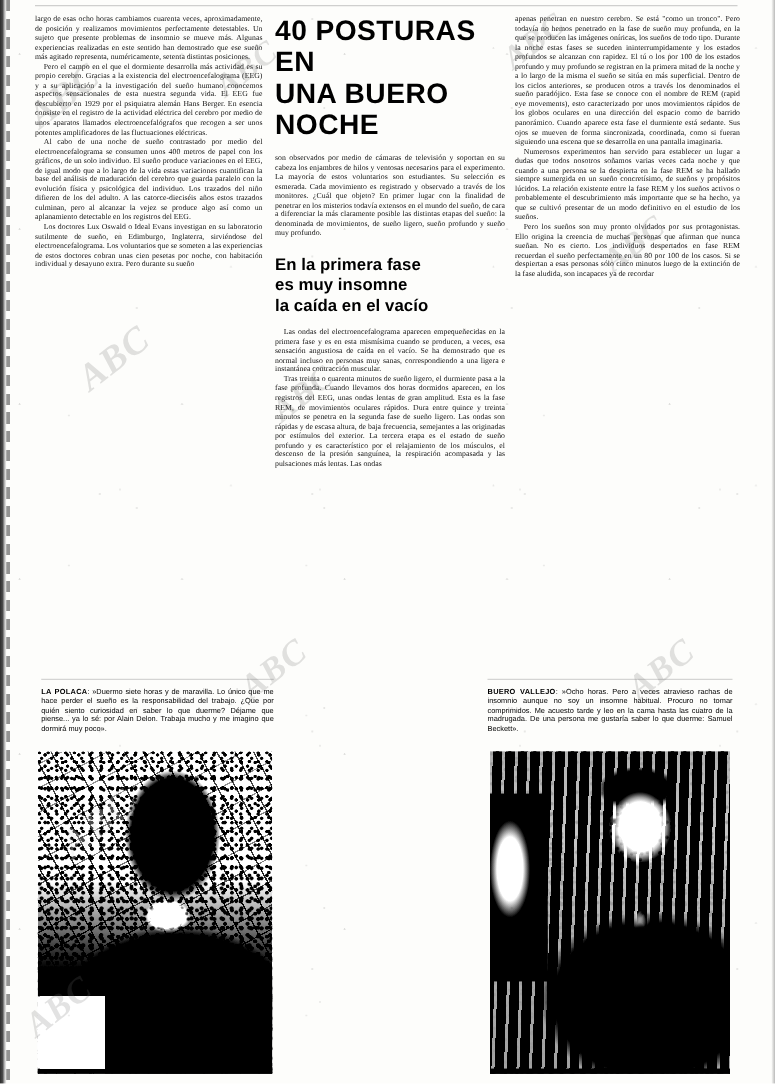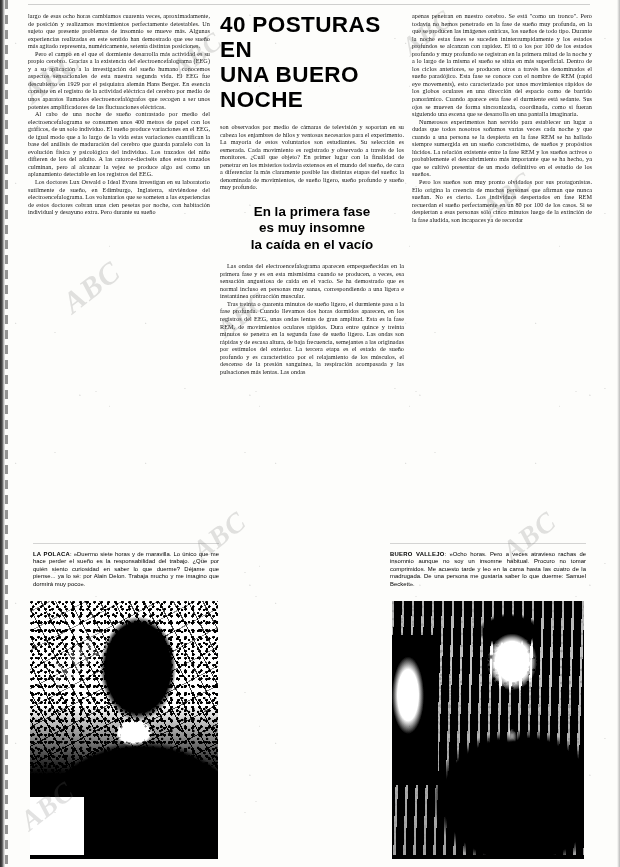--- a/index.html
+++ b/index.html
@@ -109,21 +109,21 @@
     filter: contrast(1.6);
   }
   .subhead {
     font-family: "Liberation Sans", sans-serif;
     font-weight: bold;
     font-size: 13.4px;
     line-height: 16.4px;
     letter-spacing: .1px;
     color: #0b0b0c;
     margin: 13px 0 9px 0;
-    text-align: center;
+    text-align: left;
     filter: contrast(1.6);
   }
 
   
   .cap {
     position: absolute;
     font-family: "Liberation Sans", sans-serif;
     font-size: 5.9px;
     line-height: 7.4px;
     color: #141416;

